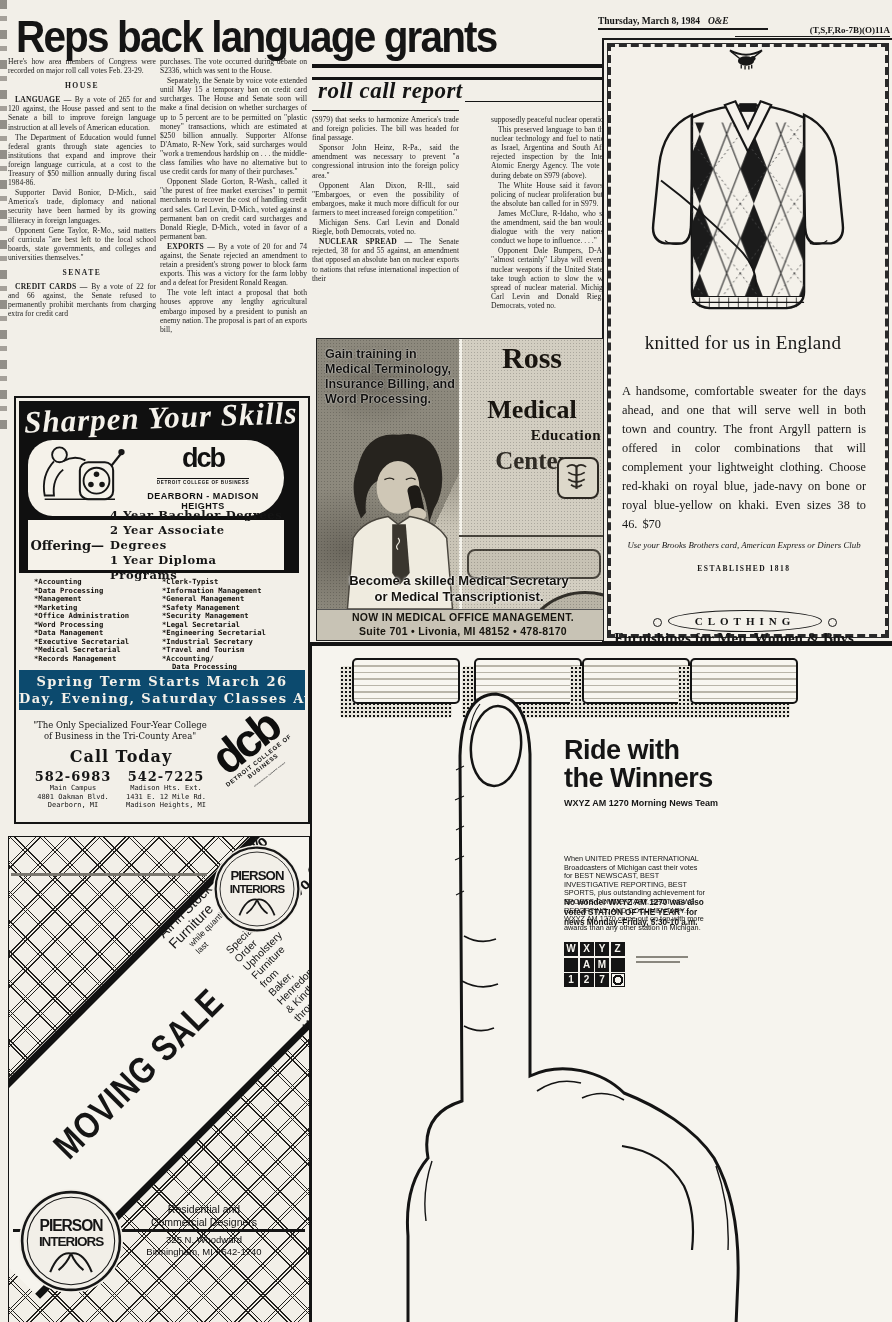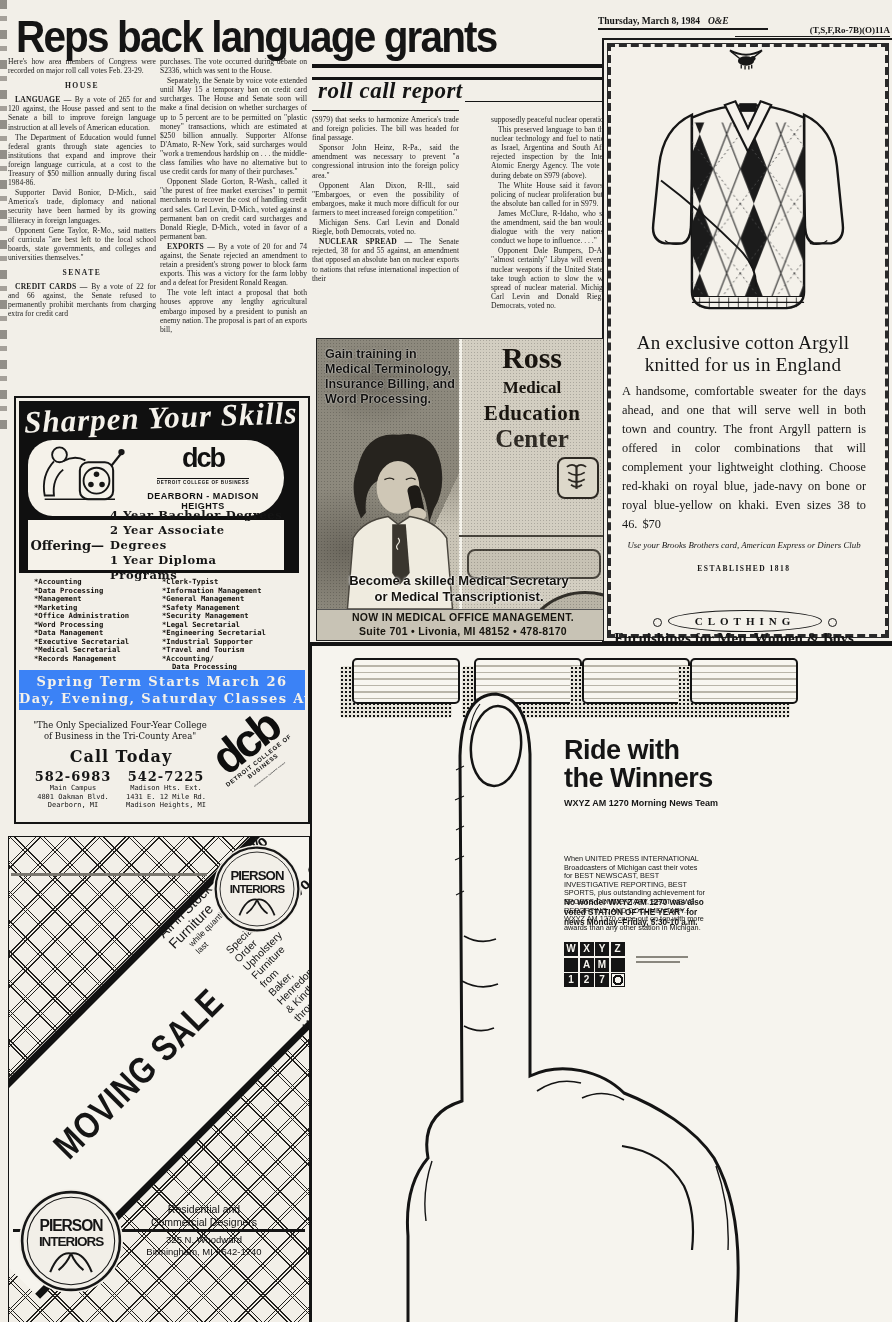--- a/index.html
+++ b/index.html
@@ -64,22 +64,22 @@
   .ross-dots{position:absolute;inset:0;background-image:radial-gradient(#00000030 .7px,transparent 1px);background-size:3px 3px;}
   .ross-van{position:absolute;left:142px;top:0;width:144px;height:301px;background:#d3cec1;border-left:3px solid #f4f2ea;}
   .ross-van-seam1{position:absolute;left:142px;top:196px;width:144px;border-top:2px solid #4a463e;}
   .ross-van-seam2{position:absolute;left:150px;top:210px;width:130px;height:26px;border:2px solid #4a463e;border-radius:8px;background:#c7c2b4;}
   .ross-wheel{position:absolute;left:210px;top:252px;width:110px;height:90px;border:3px solid #33302a;border-radius:50% 50% 0 0;background:#b9b4a6;}
   .ross-train{position:absolute;left:8px;top:8px;width:140px;font:bold 12.5px/15px "Liberation Sans",sans-serif;color:#12110f;
               text-shadow:0 0 2px #ffffffaa,0 0 1px #ffffff88;}
   .ross-name{position:absolute;left:146px;top:3px;width:138px;text-align:center;color:#191510;}
   .ross-name div{font-family:"Liberation Serif",serif;font-weight:bold;}
   .ross-n1{font-size:30px;line-height:32px;}
-  .ross-n2{font-size:17px;line-height:27px;}
-  .ross-n3{font-size:21px;line-height:24px;letter-spacing:.5px;}
+  .ross-n2{font-size:26px;line-height:27px;margin-top:22px;}
+  .ross-n3{font-size:15px;line-height:24px;letter-spacing:.5px;text-align:right;}
   .ross-n4{font-size:25px;line-height:28px;color:#2e2a24;}
   .ross-cad{position:absolute;left:240px;top:118px;width:38px;height:38px;border:2.5px solid #2c2822;border-radius:8px;background:#ddd8ca;}
   .ross-woman{position:absolute;left:18px;top:90px;}
   .ross-become{position:absolute;left:6px;top:234px;width:272px;text-align:center;
                font:bold 13px/16px "Liberation Sans",sans-serif;color:#14120e;text-shadow:0 0 2px #fff,0 0 3px #fff;}
   .ross-strip{position:absolute;left:0;top:270px;width:286px;height:31px;background:#c8c3b5;border-top:1px solid #555;text-align:center;}
   .ross-strip div{font:bold 10.5px/14px "Liberation Sans",sans-serif;color:#17150f;letter-spacing:.3px;padding-left:6px;}
   
   .dcb{position:absolute;left:14px;top:396px;width:292px;height:424px;background:#f2efe8;border:2px solid #141414;overflow:hidden;}
   .dcb-black{position:absolute;left:3px;top:3px;width:280px;height:172px;background:#101010;}
@@ -90,21 +90,21 @@
   .dcb-logo .big{font:bold 27px/24px "Liberation Sans",sans-serif;letter-spacing:-2px;}
   .dcb-logo .tiny{font:bold 4.6px/6px "Liberation Sans",sans-serif;letter-spacing:.6px;border-top:1px solid #111;display:inline-block;padding-top:1px;}
   .dcb-logo .place{font:bold 9px/10px "Liberation Sans",sans-serif;letter-spacing:.5px;margin-top:3px;}
   .dcb-offer{position:absolute;left:12px;top:122px;width:256px;height:50px;background:#f5f2ea;display:flex;align-items:center;}
   .dcb-offer .lab{width:78px;text-align:right;padding-right:6px;font:bold 13px "DejaVu Serif",serif;}
   .dcb-offer .ln{font:bold 11.5px/15px "DejaVu Serif",serif;letter-spacing:.6px;}
   .dcb-lists{position:absolute;left:18px;top:180px;width:260px;display:flex;}
   .dcb-list{width:128px;font:7.2px/8.5px "DejaVu Sans Mono",monospace;font-weight:bold;color:#14110d;}
   .dcb-li{white-space:nowrap;}
   .dcb-li.nb{padding-left:10px;}
-  .dcb-banner{position:absolute;left:3px;top:272px;width:286px;height:40px;background:#3b82f6;color:#f4f1ea;text-align:center;padding-top:3px;box-sizing:border-box;}
+  .dcb-banner{position:absolute;left:3px;top:272px;width:286px;height:40px;background:#0c4a6e;color:#f4f1ea;text-align:center;padding-top:3px;box-sizing:border-box;}
   .dcb-banner div{font:bold 13px/17px "DejaVu Serif",serif;letter-spacing:1.4px;white-space:nowrap;}
   .dcb-quote{position:absolute;left:14px;top:322px;width:180px;text-align:center;font:8.5px/11px "DejaVu Serif",serif;}
   .dcb-call{position:absolute;left:30px;top:350px;width:150px;text-align:center;font:bold 16px/18px "DejaVu Serif",serif;letter-spacing:1px;}
   .dcb-ph{position:absolute;top:372px;text-align:center;}
   .dcb-ph .num{font:bold 13px/14px "DejaVu Serif",serif;letter-spacing:1px;}
   .dcb-ph .sm{font:7px/8.5px "DejaVu Sans Mono",monospace;}
   .dcb-rot{position:absolute;left:192px;top:318px;width:110px;height:100px;transform:rotate(-38deg);text-align:center;color:#0e0e0e;}
   .dcb-rot .big{font:bold 46px/40px "Liberation Sans",sans-serif;letter-spacing:-4px;}
   .dcb-rot .sub{font:bold 6px/7px "Liberation Sans",sans-serif;letter-spacing:.8px;}
   .dcb-rot .fine{margin-top:4px;font:4px/5px "Liberation Sans",sans-serif;color:#555;}
@@ -233,21 +233,20 @@
           </g>
         <path d="M62 240 h116 M62 246 h116" stroke="#161616" stroke-width="1.2"></path>
         <path d="M70 241 v10 M80 241 v10 M90 241 v10 M100 241 v10 M110 241 v10 M120 241 v10 M130 241 v10 M140 241 v10 M150 241 v10 M160 241 v10 M170 241 v10" stroke="#161616" stroke-width=".8"></path>
         <path d="M96 42 L120 90 L144 42 L133 38 L120 66 L107 38 Z" fill="#f4f1ea" stroke="#161616" stroke-width="2.2"></path>
         <rect x="111" y="40" width="18" height="9" fill="#161616"></rect>
         <path d="M30 120 Q70 150 110 190 Q130 210 128 230" fill="none" stroke="#161616" stroke-width="2"></path>
         <path d="M34 182 q8 6 18 3 M202 182 q-8 6 -18 3" class="ink" stroke-width="1.2"></path>
       </svg>
     </div>
     <div class="bb-head">
-        <div>An exclusive cotton Argyll</div>
         <div>knitted for us in England</div>
       </div>
     <div class="bb-body">A handsome, comfortable sweater for the days ahead, and one that will serve well in both town and country. The front Argyll pattern is offered in color combinations that will complement your lightweight clothing. Choose red-khaki on royal blue, jade-navy on bone or royal blue-yellow on khaki. Even sizes 38 to 46. $70</div>
     <div class="bb-card">Use your Brooks Brothers card, American Express or Diners Club</div>
     <div class="bb-est">ESTABLISHED 1818</div>
     <div class="bb-clothing" style="top:570px;">
       <span class="bb-cloth-dot" style="left:-16px;"></span>
       <span>CLOTHING</span>
       <span class="bb-cloth-dot" style="right:-16px;"></span>
     </div>
@@ -360,21 +359,21 @@
           <div class="dcb-li">*Records Management</div>
         </div>
       <div class="dcb-list">
           <div class="dcb-li">*Clerk-Typist</div>
           <div class="dcb-li">*Information Management</div>
           <div class="dcb-li">*General Management</div>
           <div class="dcb-li">*Safety Management</div>
           <div class="dcb-li">*Security Management</div>
           <div class="dcb-li">*Legal Secretarial</div>
           <div class="dcb-li">*Engineering Secretarial</div>
-          <div class="dcb-li">*Industrial Supporter</div>
+          <div class="dcb-li">*Industrial Secretary</div>
           <div class="dcb-li">*Travel and Tourism</div>
           <div class="dcb-li">*Accounting/</div>
           <div class="dcb-li nb">Data Processing</div>
         </div>
     </div>
     <div class="dcb-banner">
         <div>Spring Term Starts March 26</div>
         <div>Day, Evening, Saturday Classes Available</div>
       </div>
     <div class="dcb-quote">

